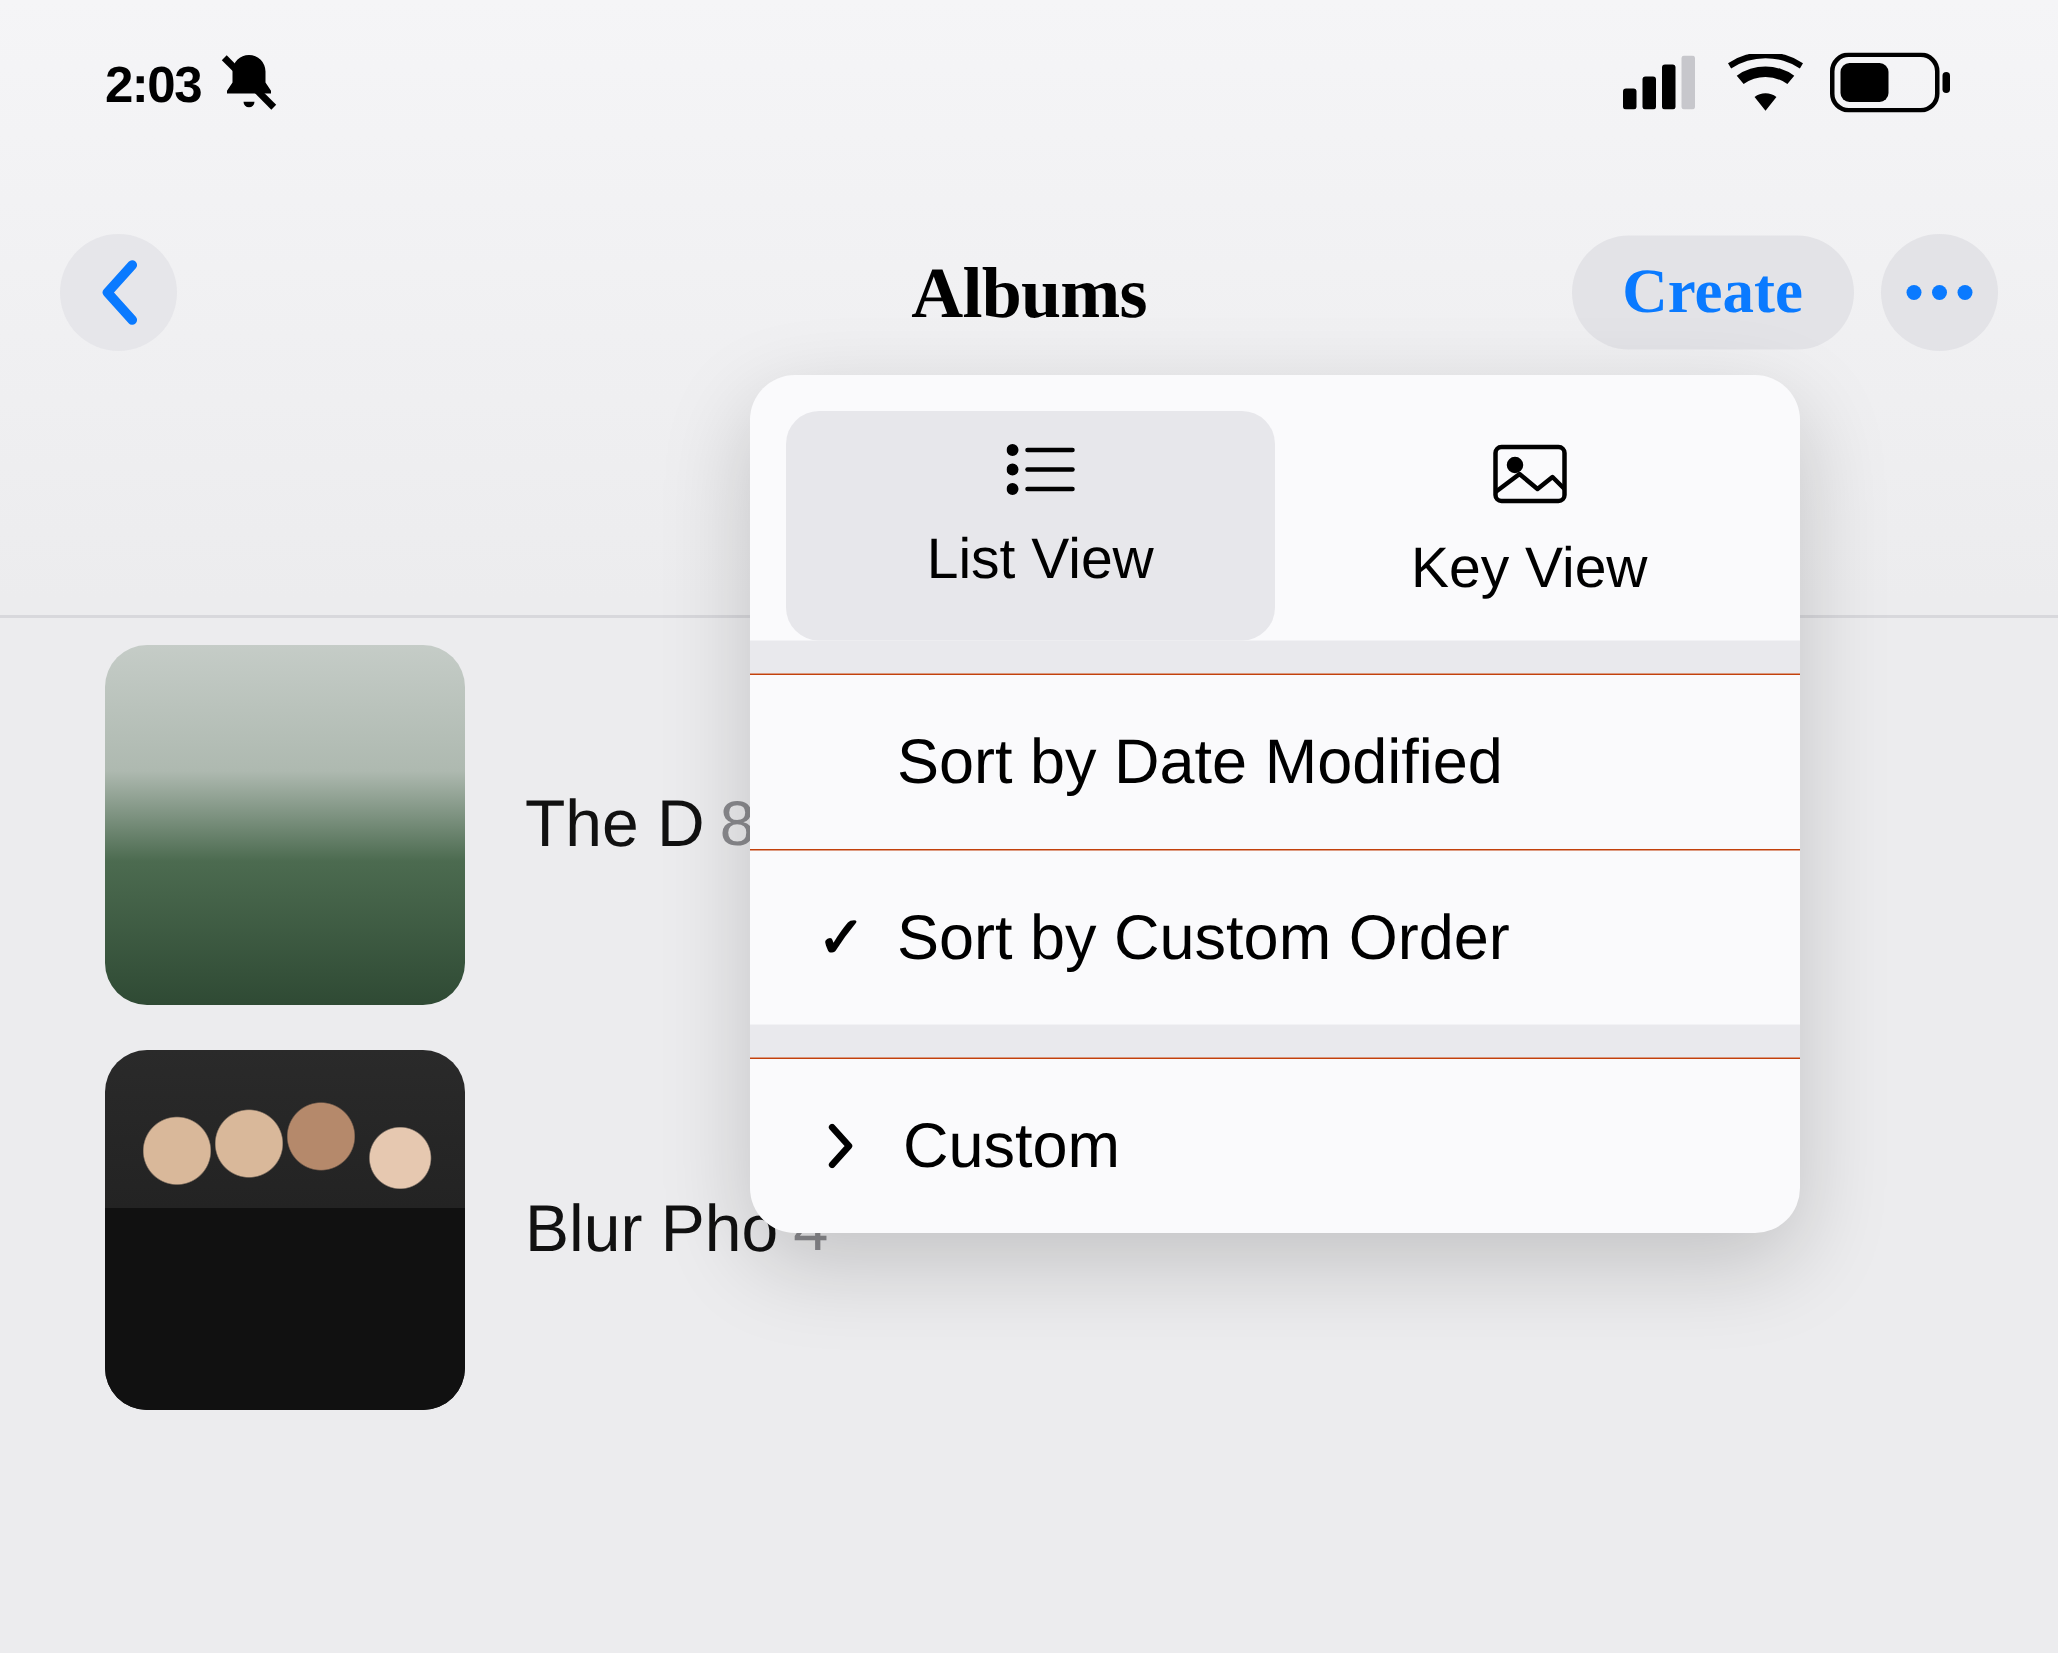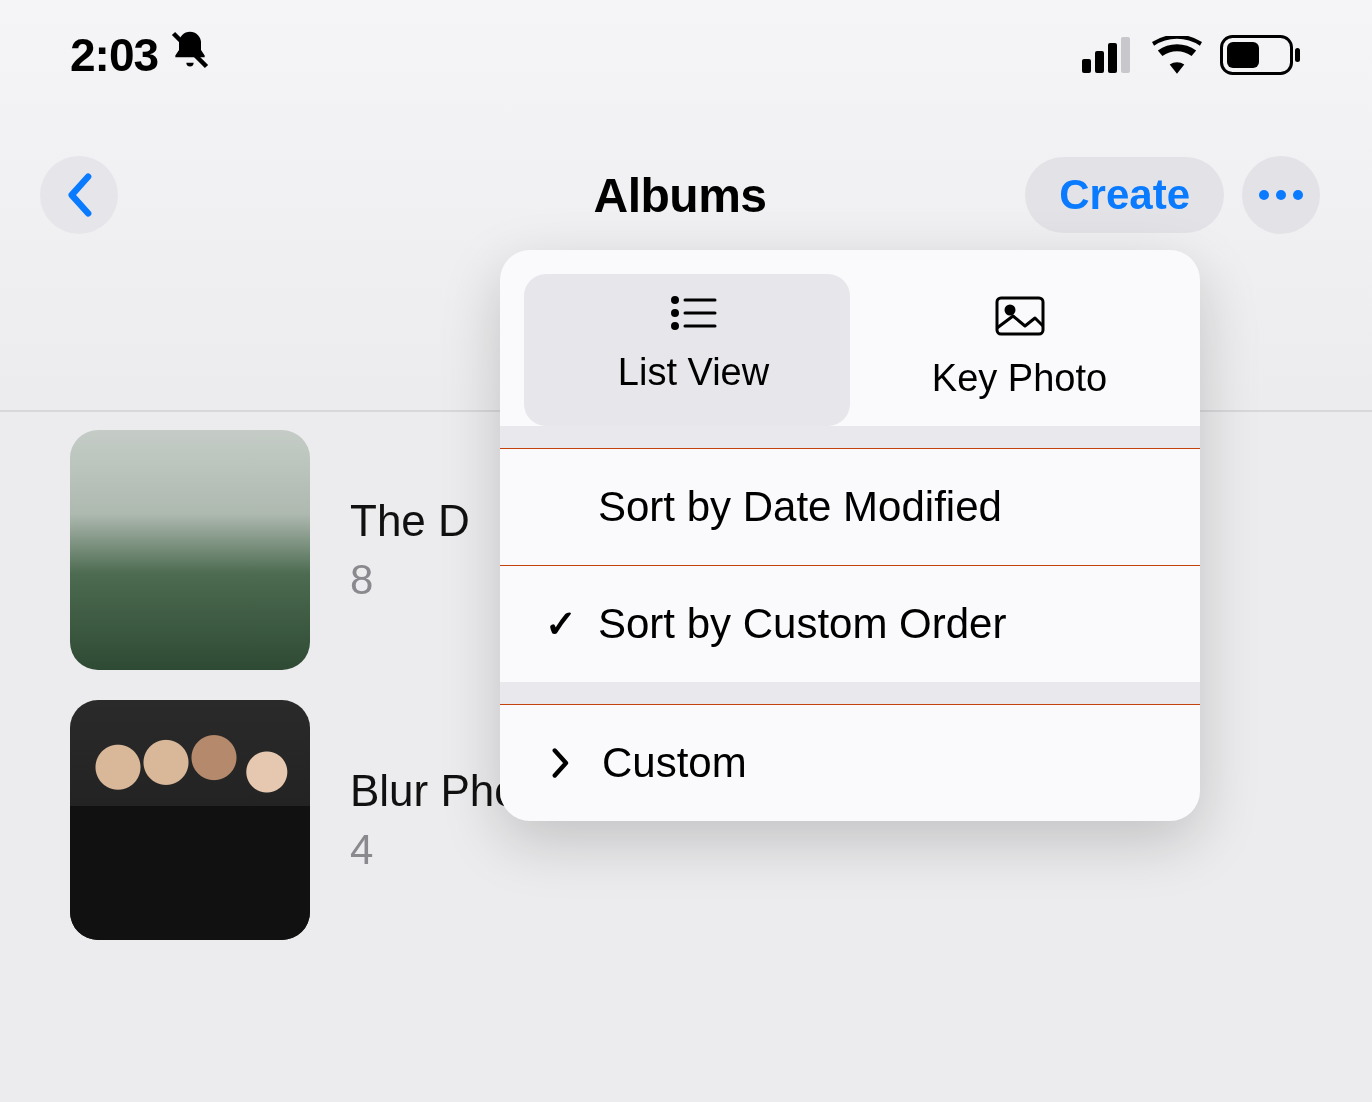--- a/index.html
+++ b/index.html
@@ -1,27 +1,27 @@
 <!DOCTYPE html>
 <html><head>
 <meta charset="utf-8">
 <style>
   * { box-sizing: border-box; margin: 0; padding: 0; }
   html, body { width: 1372px; height: 1102px; font-family: -apple-system, "Helvetica Neue", Helvetica, Arial, sans-serif; background: #f2f2f4; overflow: hidden; }
   .screen { width: 1372px; height: 1102px; position: relative; background: linear-gradient(to bottom, #f5f5f7 0%, #ececee 400px, #ececee 100%); }
 
   
   .status-bar { position: absolute; top: 0; left: 0; right: 0; height: 110px; display: flex; align-items: center; justify-content: space-between; padding: 0 70px; }
-  .status-left { display: flex; align-items: flex-start; gap: 10px; font-weight: 700; font-size: 46px; letter-spacing: -1px; }
+  .status-left { display: flex; align-items: flex-end; gap: 10px; font-weight: 700; font-size: 34px; letter-spacing: -1px; }
   .status-right { display: flex; align-items: center; gap: 18px; }
   .bell-icon { width: 44px; height: 44px; }
   .cell-icon, .wifi-icon, .batt-icon { display: inline-flex; align-items: center; }
 
   
-  .nav-bar { position: absolute; top: 150px; left: 0; right: 12px; height: 90px; display: flex; align-items: center; justify-content: space-between; padding: 0 40px; }
+  .nav-bar { position: absolute; top: 150px; left: 0; right: 0; height: 90px; display: flex; align-items: center; justify-content: space-between; padding: 0 40px; font-family: Liberation Serif, serif; }
   .back-btn { width: 78px; height: 78px; border-radius: 50%; background: #e6e6ea; display: flex; align-items: center; justify-content: center; }
   .nav-title { font-size: 48px; font-weight: 700; letter-spacing: -0.5px; position: absolute; left: 50%; transform: translateX(-50%); }
   .nav-right { display: flex; align-items: center; gap: 18px; }
   .create-btn { background: #e3e3e7; border-radius: 40px; padding: 14px 34px; font-size: 42px; font-weight: 600; color: #0a7aff; }
   .more-btn { width: 78px; height: 78px; border-radius: 50%; background: #e3e3e7; display: flex; align-items: center; justify-content: center; font-size: 50px; color: #0a7aff; letter-spacing: 6px; font-weight: 800; }
 
   
   .segment-wrap { position: absolute; top: 300px; left: 0; right: 0; display: flex; justify-content: center; }
   .segment { background: #e0e0e4; border-radius: 50px; padding: 6px; display: flex; }
   .segment-item { padding: 16px 40px; border-radius: 50px; font-size: 40px; font-weight: 600; color: #111; }
@@ -36,21 +36,21 @@
   .thumb { width: 240px; height: 240px; border-radius: 28px; background: #888; flex-shrink: 0; overflow: hidden; }
   .thumb.landscape { background: linear-gradient(to bottom, #c5ccc7 0%, #aeb9b0 35%, #4c6b50 60%, #2f4a34 100%); }
   .thumb.people { background: linear-gradient(to bottom, #2a2a2a 0%, #1a1a1a 100%); position: relative; }
   .thumb.people::before { content: ""; position: absolute; inset: 0; background:
       radial-gradient(circle at 20% 28%, #d9b89a 0 22px, transparent 23px),
       radial-gradient(circle at 40% 26%, #d9b89a 0 22px, transparent 23px),
       radial-gradient(circle at 60% 24%, #b5896b 0 22px, transparent 23px),
       radial-gradient(circle at 82% 30%, #e6c8b0 0 20px, transparent 21px),
       linear-gradient(to bottom, transparent 44%, #111 44%);
   }
-  .row-text { display: flex; flex-direction: column; gap: 10px; }
+  .row-text { display: flex; gap: 10px; }
   .row-title { font-size: 44px; font-weight: 400; color: #111; }
   .row-count { font-size: 42px; color: #8a8a8e; }
 
   
   .popover { position: absolute; top: 250px; left: 500px; width: 700px; background: #fafafc; border-radius: 30px; box-shadow: 0 20px 60px rgba(0,0,0,0.18); overflow: hidden; }
   .pop-top { display: flex; padding: 24px 24px 0 24px; gap: 0; }
   .pop-top-item { flex: 1; display: flex; flex-direction: column; align-items: center; gap: 12px; padding: 22px 10px 26px 23px; border-radius: 22px; font-size: 38px; }
   .pop-top-item.active { background: #e7e7eb; }
   .pop-gap { height: 22px; background: #e9e9ed; }
   .pop-row { display: flex; align-items: center; gap: 18px; padding: 34px 42px; font-size: 42px; border-top: 1px solid #c2410c; }
@@ -159,21 +159,21 @@
         <span>List View</span>
       </div>
       <div class="pop-top-item">
         <span>
           <svg width="50" height="40" viewBox="0 0 50 40" fill="none" stroke="#000" stroke-width="3">
               <rect x="2" y="2" width="46" height="36" rx="4"></rect>
               <circle cx="15" cy="14" r="4" fill="#000"></circle>
               <path d="M2 32 L18 20 L30 30 L40 22 L48 30" stroke-linejoin="round"></path>
             </svg>
         </span>
-        <span>Key Photo</span>
+        <span>Key View</span>
       </div>
     </div>
     <div class="pop-gap"></div>
     <div class="pop-row">
       <span class="pop-check"></span>
       <span class="pop-text">Sort by Date Modified</span>
     </div>
     <div class="pop-row">
       <span class="pop-check">✓</span>
       <span class="pop-text">Sort by Custom Order</span>

